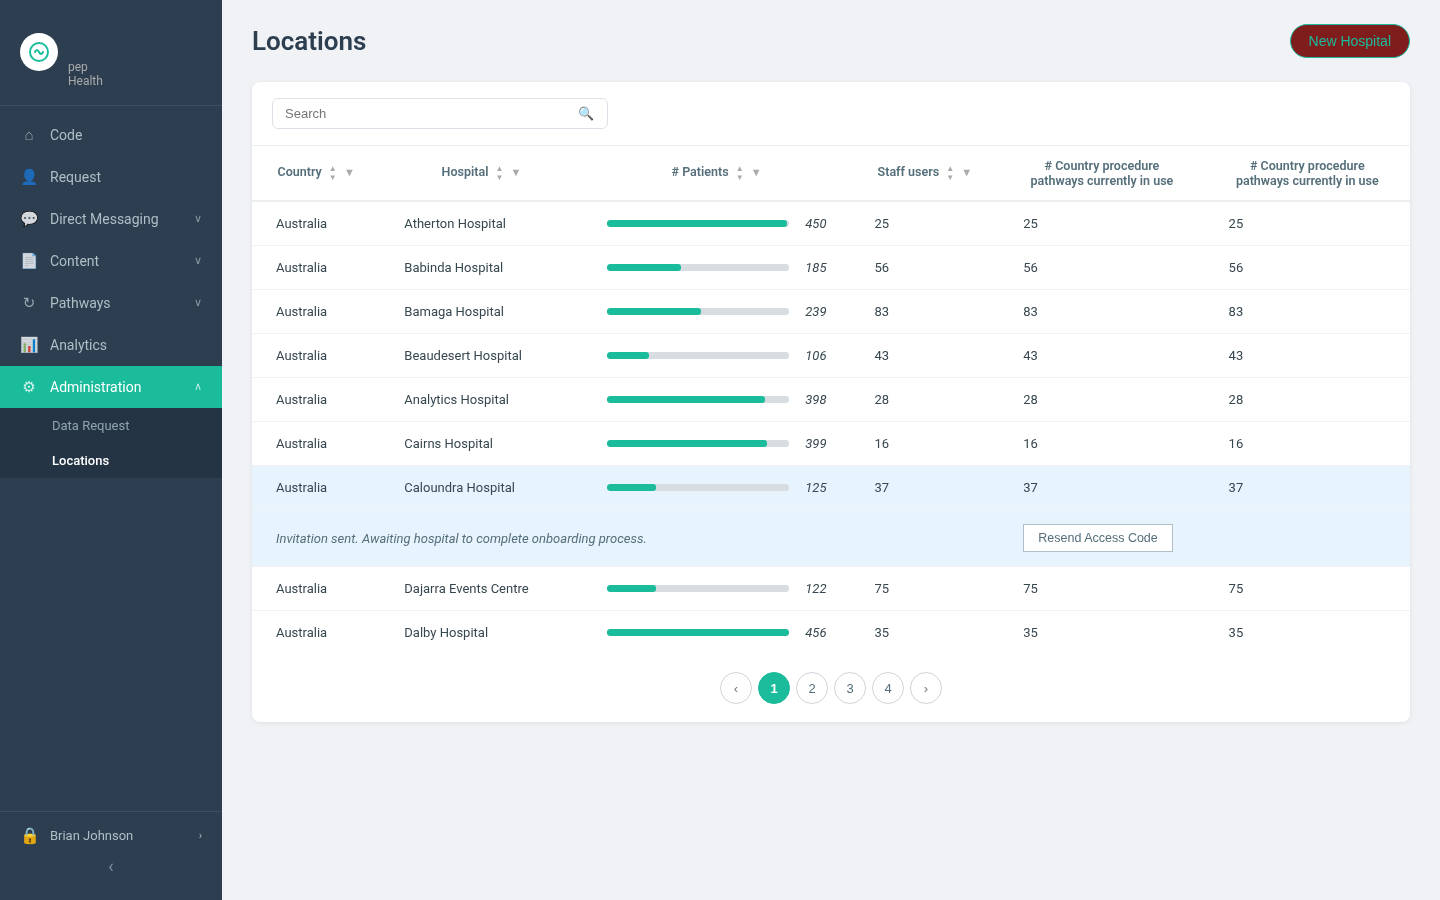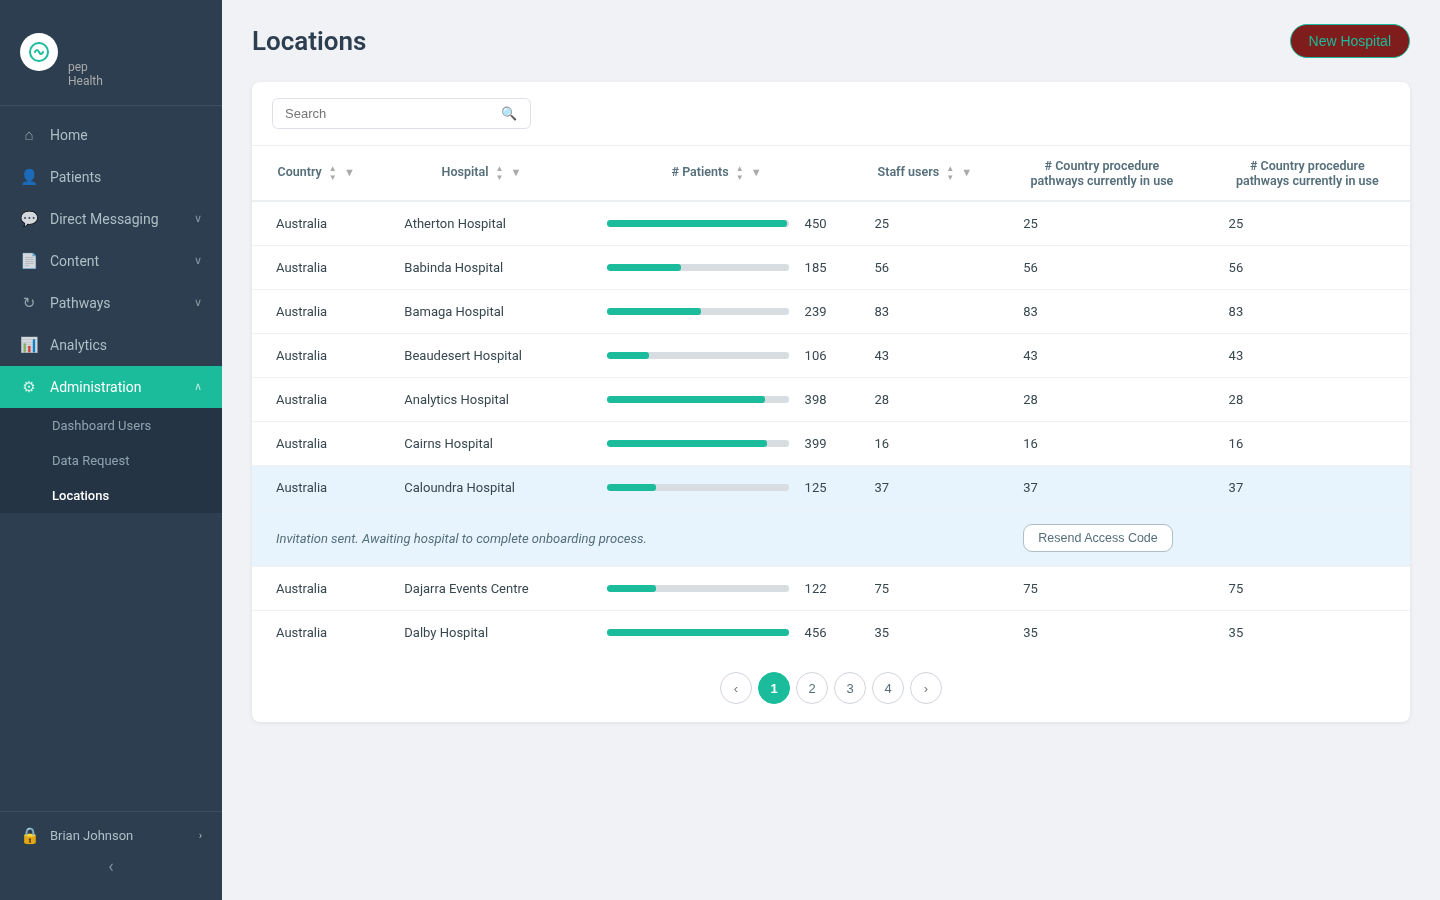--- a/index.html
+++ b/index.html
@@ -114,21 +114,21 @@
 
     .search-row {
       padding: 16px 20px;
       border-bottom: 1px solid #eceff1;
     }
     .search-wrap {
       display: flex; align-items: center;
       border: 1px solid #dde1e7;
       border-radius: 6px;
       padding: 7px 12px;
-      width: 259px;
+      width: 336px;
       background: white;
     }
     .search-input {
       border: none; outline: none;
       font-size: 13px; color: #555;
       flex: 1;
       background: transparent;
     }
     .search-icon { color: #aaa; font-size: 13px; }
 
@@ -151,31 +151,31 @@
     th .sort-icons span { font-size: 8px; color: #aaa; line-height: 1; }
     th .filter-icon { margin-left: 4px; color: #aaa; font-size: 11px; }
     td {
       padding: 14px 24px;
       color: #37474f;
       border-bottom: 1px solid #f0f2f5;
     }
     tr:last-child td { border-bottom: none; }
     tr.highlight-row td { background: #e8f4fd; }
 
-    .bar-cell { display: flex; align-items: center; gap: 8px; min-width: 180px; }
+    .bar-cell { display: flex; align-items: center; gap: 8px; min-width: 180px; font-style: italic; }
     .bar-track { flex: 1; background: #d8dde1; border-radius: 3px; height: 7px; overflow: hidden; }
     .bar-fill { height: 100%; background: #1abc9c; border-radius: 3px; }
     .bar-value { min-width: 30px; text-align: right; font-size: 13px; color: #37474f; }
 
     .resend-btn {
       border: 1px solid #b0bec5;
       background: white;
       color: #546e7a;
       padding: 6px 14px;
-      border-radius: 9px;
+      border-radius: 0;
       font-size: 12.5px;
       cursor: pointer;
       white-space: nowrap;
     }
 
     .invitation-msg {
       color: #546e7a;
       font-size: 13px;
       font-style: italic;
     }
@@ -212,25 +212,25 @@
     </div>
     <div class="logo-text">
       <span>pep</span>
       <span>Health</span>
     </div>
   </div>
 
   <nav class="sidebar-nav">
     <div class="nav-item">
       <span class="nav-icon">⌂</span>
-      <span class="nav-label">Home</span>
+      <span class="nav-label">Code</span>
     </div>
     <div class="nav-item">
       <span class="nav-icon">👤</span>
-      <span class="nav-label">Patients</span>
+      <span class="nav-label">Request</span>
     </div>
     <div class="nav-item">
       <span class="nav-icon">💬</span>
       <span class="nav-label">Direct Messaging</span>
       <span class="nav-arrow">∨</span>
     </div>
     <div class="nav-item">
       <span class="nav-icon">📄</span>
       <span class="nav-label">Content</span>
       <span class="nav-arrow">∨</span>
@@ -243,23 +243,20 @@
     <div class="nav-item">
       <span class="nav-icon">📊</span>
       <span class="nav-label">Analytics</span>
     </div>
     <div class="nav-item active">
       <span class="nav-icon">⚙</span>
       <span class="nav-label">Administration</span>
       <span class="nav-arrow">∧</span>
     </div>
     <div class="sub-nav">
-      <div class="sub-nav-item">
-        <span>Dashboard Users</span>
-      </div>
       <div class="sub-nav-item">
         <span>Data Request</span>
       </div>
       <div class="sub-nav-item active">
         <span>Locations</span>
       </div>
     </div>
   </nav>
 
   <div class="sidebar-footer">

